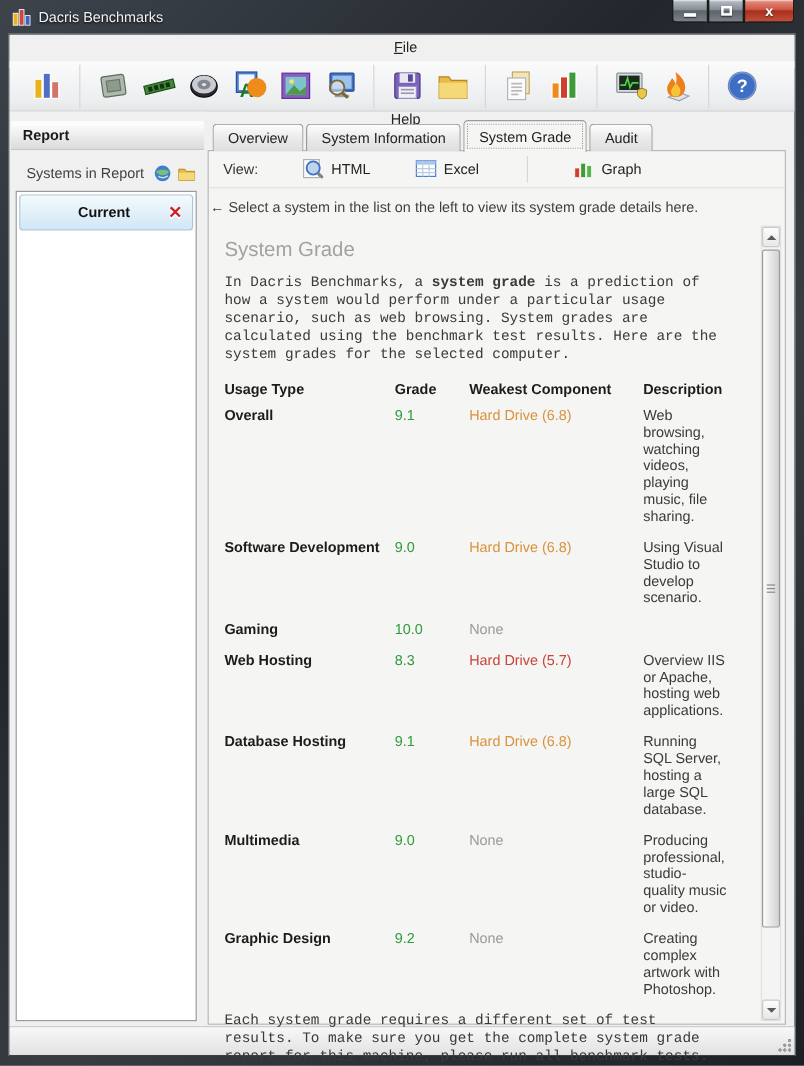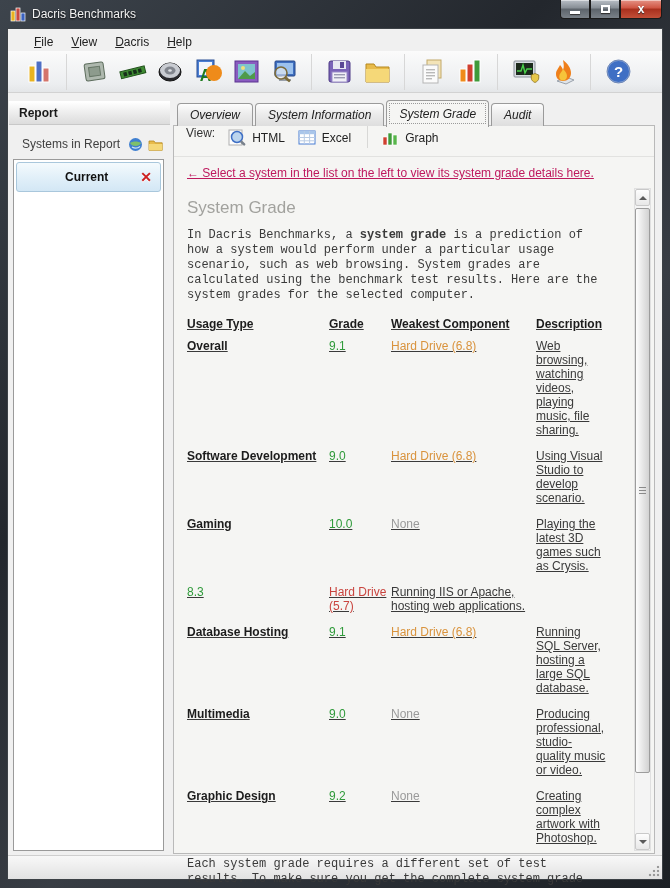--- a/index.html
+++ b/index.html
@@ -17,21 +17,21 @@
     background:linear-gradient(#b9bfc6,#868d94 45%,#5d646b 50%,#7a8188); box-shadow:inset 0 1px 0 rgba(255,255,255,.5); }
   .win-btn.min { border-radius:0 0 0 4px; }
   .win-btn.close { width:42px; border-radius:0 0 4px 0; background:linear-gradient(#e59285,#cf5442 45%,#a82f1d 50%,#c24f38); }
   .glyph-min { width:10px; height:3px; background:#fff; box-shadow:0 1px 1px #333; margin-top:6px; }
   .glyph-max { width:9px; height:8px; border:2px solid #fff; box-shadow:0 1px 1px #333; }
   .glyph-close { color:#fff; font-weight:bold; font-size:12px; text-shadow:0 1px 1px #333; line-height:1; }
 
   
   .client { position:absolute; left:7px; right:7px; top:28px; bottom:8px; background:#f0f0f0; border:1px solid #3c4146; }
 
-  .menubar { position:absolute; left:0; right:0; top:0; height:27px; background:#f0f0f0; display:flex; align-items:center; padding-left:17px; border-bottom:1px solid #e4e4e4;}
+  .menubar { position:absolute; left:0; right:0; top:0; height:27px; background:#f0f0f0; display:flex; align-items:center; padding-left:6px; border-bottom:1px solid #e4e4e4;flex-direction:column;}
   .menu-item { padding:3px 9px; color:#222; cursor:default; }
   .menu-item::first-letter { text-decoration:underline; }
 
   .toolbar { position:absolute; left:0; right:0; top:22px; height:42px;
     background:linear-gradient(#fbfbfb,#eceef0 80%,#e4e6e8); border-bottom:1px solid #d2d2d2; display:flex; align-items:center; padding:0 4px; }
   .tb-group { display:flex; align-items:center; padding:0 8px; height:36px; }
   .tb-group + .tb-group { border-left:1px solid #d7d7d7; }
   .tb-btn { width:38px; height:34px; display:flex; align-items:center; justify-content:center; }
   .tb-btn svg { width:29px; height:29px; }
 
@@ -47,38 +47,38 @@
   .list-item-current { margin:2px; height:30px; border:1px solid #a9c7dc; border-radius:3px;
     background:linear-gradient(#f4fafd,#e2f0f9 50%,#d3e7f5); display:flex; align-items:center; padding:0 8px 0 20px; }
   .list-item-current .label { font-weight:bold; color:#111; flex:1;margin-left:28px; }
   .delete-x { color:#cc2020; font-weight:bold; font-size:14px; text-shadow:0 1px 0 #fff; }
 
   
   .main { position:absolute; left:163px; right:0; top:64px; bottom:24px; }
   .tabstrip { position:absolute; left:6px; top:4px; height:29px; display:flex; align-items:flex-end; z-index:2; }
   .tab { height:23px; padding:0 12px; margin-right:2px; display:flex; align-items:center;
     border:1px solid #9a9a9a; border-bottom:none; border-radius:4px 4px 0 0;
-    background:linear-gradient(#fdfdfd,#ececec 45%,#dedede); color:#222;font-style:italic; }
+    background:linear-gradient(#fdfdfd,#ececec 45%,#dedede); color:#222; }
   .tab.active { height:27px; background:#f5f5f3; outline:1px dotted #9a9a9a; outline-offset:-4px; margin-bottom:-1px; }
   .tabpage { position:absolute; left:2px; right:7px; top:32px; bottom:1px; background:#f5f5f3; border:1px solid #b9b9b9; z-index:1; }
 
-  .viewbar { position:absolute; left:0; right:0; top:0; height:31px; display:flex; align-items:flex-start; padding-left:12px; border-bottom:1px solid #e2e2e0; }
+  .viewbar { position:absolute; left:0; right:0; top:0; height:31px; display:flex; align-items:center; padding-left:12px; border-bottom:1px solid #e2e2e0;gap:24px; }
   .view-label { color:#333; margin-right:8px; }
   .view-btn { display:flex; align-items:center; padding:2px 8px 2px 4px; color:#222; }
   .view-btn svg { width:20px; height:20px; margin-right:5px; }
   .view-sep { width:1px; height:22px; background:#d8d8d6; margin:0 8px; }
 
-  .note { position:absolute; left:13px; right:40px; top:40px; color:#be185d;text-decoration:underline; }
+  .note { position:absolute; left:1px; right:40px; top:40px; color:#404040; }
 
   
   .scrollwrap { position:absolute; left:0; right:0; top:62px; bottom:2px; }
   .content { position:absolute; left:13px; right:48px; top:6px; }
   .h-gray { font-size:17px; color:#a2a29e; font-weight:normal; margin:4px 0 10px 0; }
   .intro, .closing { line-height:15px; color:#3a3a3a;font-family:Liberation Mono, monospace; }
-  .grade-table { margin-top:14px;text-decoration:underline; }
+  .grade-table { margin-top:14px; }
   .trow { display:grid; grid-template-columns:142px 62px 145px 1fr; column-gap:0; margin-bottom:12px; line-height:14px; }
   .trow.head { font-weight:bold; color:#1c1c1c; margin-bottom:8px; }
   .c-usage { font-weight:bold; color:#1c1c1c; }
   .closing { margin:6px 0 0 0; }
 
   
   .scrollbar { position:absolute; right:3px; top:0; bottom:0; width:17px; background:#f4f4f4; border:1px solid #e0e0e0; }
   .sb-btn { position:absolute; left:0; right:0; height:17px; background:linear-gradient(#fdfdfd,#e8e8e8); border:1px solid #c9c9c9; border-radius:2px; display:flex; align-items:center; justify-content:center; }
   .sb-up { top:0; } .sb-down { bottom:0; }
   .tri-up { width:0; height:0; border-left:4px solid transparent; border-right:4px solid transparent; border-bottom:4px solid #5a5a5a; }
@@ -348,26 +348,26 @@
               <div class="trow">
                 <div class="c-usage">Software Development</div>
                 <div style="color: rgb(47, 154, 58);">9.0</div>
                 <div style="color: rgb(217, 147, 61);">Hard Drive (6.8)</div>
                 <div>Using Visual Studio to develop scenario.</div>
               </div>
               <div class="trow">
                 <div class="c-usage">Gaming</div>
                 <div style="color: rgb(47, 154, 58);">10.0</div>
                 <div style="color: rgb(154, 154, 154);">None</div>
-                <div>Playing the latest 3D games such as Crysis.</div>
-              </div>
-              <div class="trow">
+              </div>
+              <div class="trow">
+                <div class="c-usage">Web Hosting</div>
                 <div style="color: rgb(47, 154, 58);">8.3</div>
                 <div style="color: rgb(201, 68, 62);">Hard Drive (5.7)</div>
-                <div>Running IIS or Apache, hosting web applications.</div>
+                <div>Overview IIS or Apache, hosting web applications.</div>
               </div>
               <div class="trow">
                 <div class="c-usage">Database Hosting</div>
                 <div style="color: rgb(47, 154, 58);">9.1</div>
                 <div style="color: rgb(217, 147, 61);">Hard Drive (6.8)</div>
                 <div>Running SQL Server, hosting a large SQL database.</div>
               </div>
               <div class="trow">
                 <div class="c-usage">Multimedia</div>
                 <div style="color: rgb(47, 154, 58);">9.0</div>

